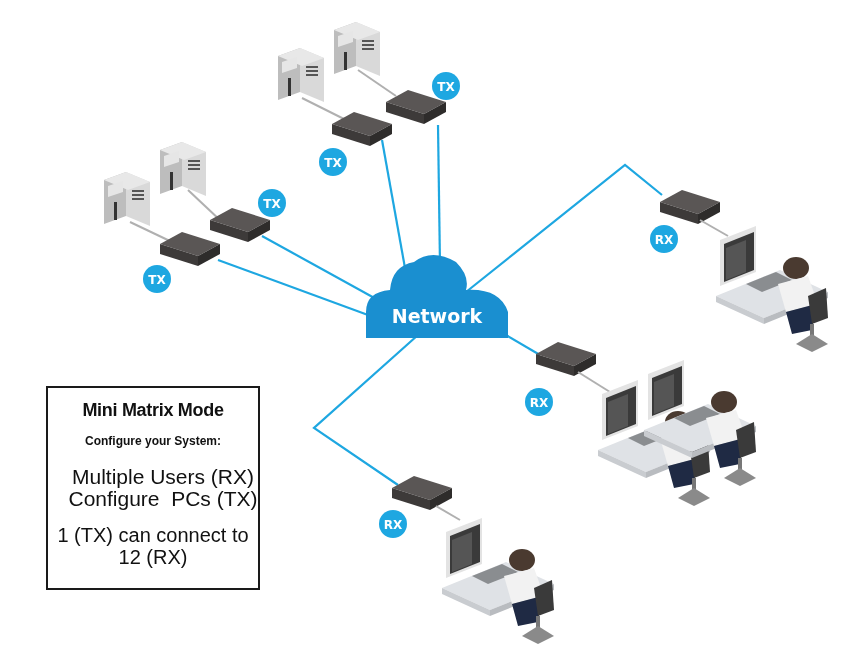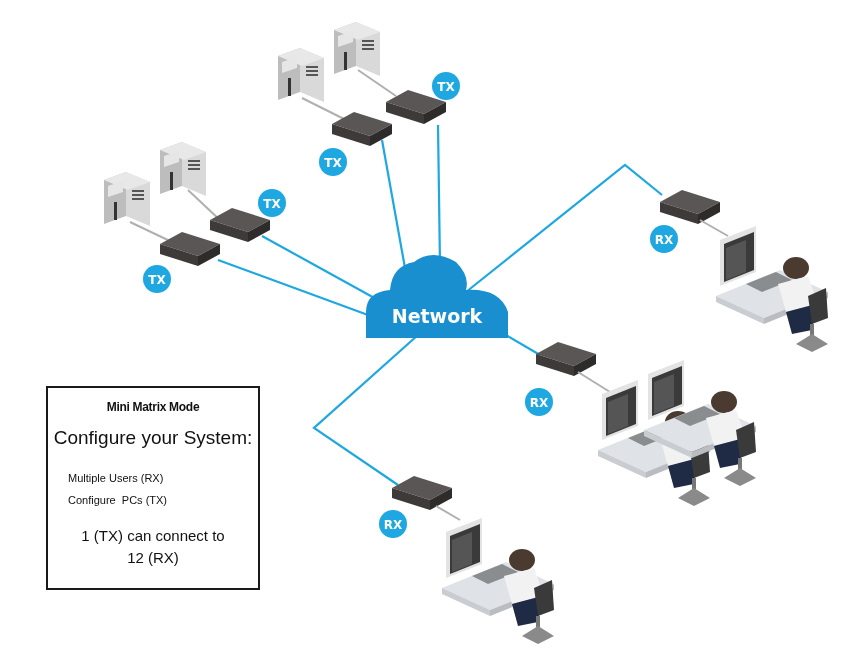--- a/index.html
+++ b/index.html
@@ -5,24 +5,24 @@
     html, body { margin: 0; padding: 0; background: #ffffff; }
     body { width: 860px; height: 662px; position: relative; overflow: hidden; font-family: "Liberation Sans", sans-serif; }
     #canvas { position: absolute; left: 0; top: 0; width: 860px; height: 662px; }
     .badge-text { font-family: "DejaVu Sans", sans-serif; font-size: 12px; font-weight: bold; fill: #ffffff; }
     .cloud-text { font-family: "DejaVu Sans", sans-serif; font-size: 19px; font-weight: bold; fill: #ffffff; }
     .infobox {
       position: absolute; left: 46px; top: 386px; width: 214px; height: 204px;
       border: 2px solid #1a1a1a; box-sizing: border-box; background: #fff;
       text-align: center; color: #111;
     }
-    .infobox .title { font-family: "Liberation Sans", sans-serif; font-weight: bold; font-size: 12px; margin-top: 12px; letter-spacing: -0.3px; }
-    .infobox .sub { font-size: 19px; margin-top: 13px; }
-    .infobox .list { text-align: left; margin: 18px 0 0 20px; font-size: 11px; line-height: 22px; }
-    .infobox .note { font-size: 15px; margin-top: 14px; line-height: 22px; }
+    .infobox .title { font-family: "Liberation Sans", sans-serif; font-weight: bold; font-size: 18px; margin-top: 12px; letter-spacing: -0.3px; }
+    .infobox .sub { font-size: 12px; margin-top: 13px; font-weight: bold; }
+    .infobox .list { text-align: center; margin: 18px 0 0 20px; font-size: 21px; line-height: 22px; }
+    .infobox .note { font-size: 20px; margin-top: 14px; line-height: 22px; }
   </style>
 </head>
 <body>
 
 <svg id="canvas" viewBox="0 0 860 662" xmlns="http://www.w3.org/2000/svg">
   <defs>
     <g id="tower">
       <polygon points="0,8 22,0 22,44 0,52" fill="#bdbdbd"></polygon>
       <polygon points="22,0 46,10 46,54 22,44" fill="#d9d9d9"></polygon>
       <polygon points="0,8 22,0 46,10 24,18" fill="#e8e8e8"></polygon>

